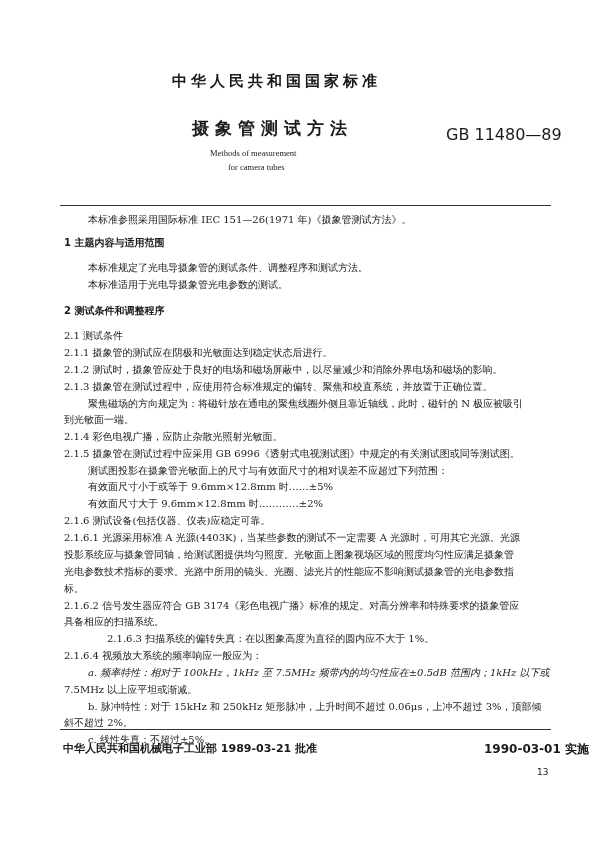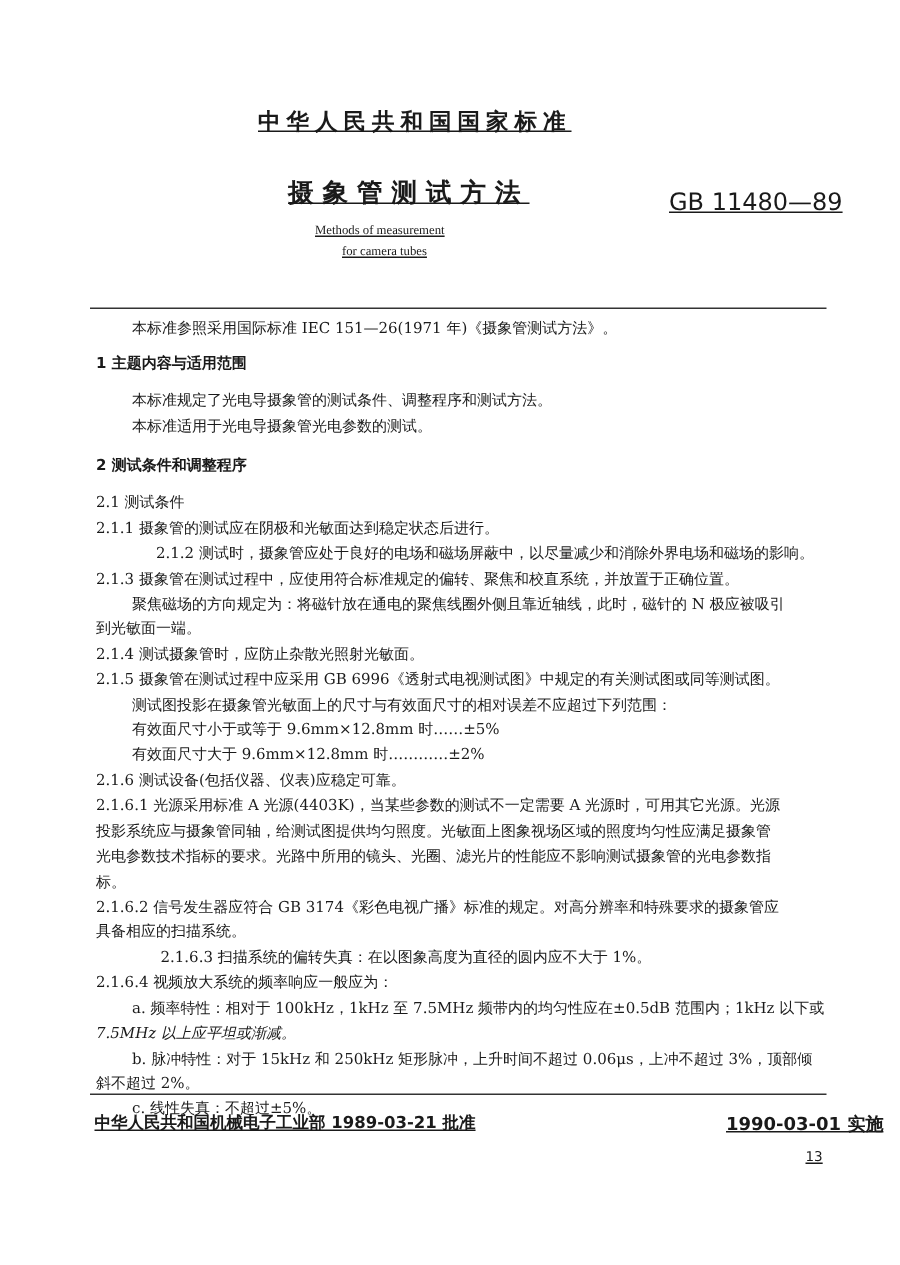--- a/index.html
+++ b/index.html
@@ -1,21 +1,21 @@
 <!DOCTYPE html>
 <html><head>
 <meta charset="utf-8">
 <style>
   html, body { margin: 0; padding: 0; }
   body {
     width: 600px; height: 843px; background: #ffffff; position: relative;
     font-family: "DejaVu Serif", "Liberation Serif", serif; color: #1a1a1a;
     overflow: hidden;
   }
-  .abs { position: absolute; white-space: nowrap; text-decoration: underline; }
+  .abs { position: absolute; white-space: nowrap; }
   .nat-title { left: 172px; top: 72px; font-size: 15px; font-weight: bold; letter-spacing: 4px; font-family: "DejaVu Sans", sans-serif; }
   .doc-title { left: 192px; top: 117px; font-size: 17px; font-weight: bold; letter-spacing: 6px; font-family: "DejaVu Sans", sans-serif; }
   .gb-code { left: 446px; top: 125px; font-size: 16px; font-family: "DejaVu Sans", sans-serif; }
   .en1 { left: 210px; top: 148px; font-size: 8.5px; font-family: "Liberation Serif", serif; }
   .en2 { left: 228px; top: 162px; font-size: 8.5px; font-family: "Liberation Serif", serif; }
   .rule-top { position: absolute; left: 60px; top: 205px; width: 491px; height: 1px; background: #333; }
   .rule-bot { position: absolute; left: 60px; top: 728px; width: 491px; height: 1px; background: #333; }
   .line { position: absolute; left: 64px; font-size: 10px; line-height: 12px; white-space: nowrap; }
   .bold { font-weight: bold; font-family: "DejaVu Sans", sans-serif; }
   .footer-left { left: 63px; top: 741px; font-size: 11px; font-weight: bold; font-family: "DejaVu Sans", sans-serif; }
@@ -34,40 +34,40 @@
 <div class="rule-top"></div>
 
 <div id="body-lines">
     <div class="line" style="left: 88px; top: 214px;">本标准参照采用国际标准 IEC 151—26(1971 年)《摄象管测试方法》。</div>
     <div class="line bold" style="left: 64px; top: 237px;">1   主题内容与适用范围</div>
     <div class="line" style="left: 88px; top: 262px;">本标准规定了光电导摄象管的测试条件、调整程序和测试方法。</div>
     <div class="line" style="left: 88px; top: 279px;">本标准适用于光电导摄象管光电参数的测试。</div>
     <div class="line bold" style="left: 64px; top: 305px;">2   测试条件和调整程序</div>
     <div class="line" style="left: 64px; top: 330px;">2.1   测试条件</div>
     <div class="line" style="left: 64px; top: 347px;">2.1.1   摄象管的测试应在阴极和光敏面达到稳定状态后进行。</div>
-    <div class="line" style="left: 64px; top: 364px; margin-left: 40px;">2.1.2   测试时，摄象管应处于良好的电场和磁场屏蔽中，以尽量减少和消除外界电场和磁场的影响。</div>
+    <div class="line" style="left: 64px; top: 364px;">2.1.2   测试时，摄象管应处于良好的电场和磁场屏蔽中，以尽量减少和消除外界电场和磁场的影响。</div>
     <div class="line" style="left: 64px; top: 381px;">2.1.3   摄象管在测试过程中，应使用符合标准规定的偏转、聚焦和校直系统，并放置于正确位置。</div>
     <div class="line" style="left: 88px; top: 398px;">聚焦磁场的方向规定为：将磁针放在通电的聚焦线圈外侧且靠近轴线，此时，磁针的 N 极应被吸引</div>
     <div class="line" style="left: 64px; top: 414px;">到光敏面一端。</div>
-    <div class="line" style="left: 64px; top: 431px;">2.1.4   测试摄象管时，应防止杂散光照射光敏面。</div>
+    <div class="line" style="left: 64px; top: 431px;">2.1.4   彩色电视广播，应防止杂散光照射光敏面。</div>
     <div class="line" style="left: 64px; top: 448px;">2.1.5   摄象管在测试过程中应采用 GB 6996《透射式电视测试图》中规定的有关测试图或同等测试图。</div>
     <div class="line" style="left: 88px; top: 465px;">测试图投影在摄象管光敏面上的尺寸与有效面尺寸的相对误差不应超过下列范围：</div>
     <div class="line" style="left: 88px; top: 481px;">有效面尺寸小于或等于 9.6mm×12.8mm 时……±5%</div>
     <div class="line" style="left: 88px; top: 498px;">有效面尺寸大于 9.6mm×12.8mm 时…………±2%</div>
     <div class="line" style="left: 64px; top: 515px;">2.1.6   测试设备(包括仪器、仪表)应稳定可靠。</div>
     <div class="line" style="left: 64px; top: 532px;">2.1.6.1   光源采用标准 A 光源(4403K)，当某些参数的测试不一定需要 A 光源时，可用其它光源。光源</div>
     <div class="line" style="left: 64px; top: 549px;">投影系统应与摄象管同轴，给测试图提供均匀照度。光敏面上图象视场区域的照度均匀性应满足摄象管</div>
     <div class="line" style="left: 64px; top: 566px;">光电参数技术指标的要求。光路中所用的镜头、光圈、滤光片的性能应不影响测试摄象管的光电参数指</div>
     <div class="line" style="left: 64px; top: 583px;">标。</div>
     <div class="line" style="left: 64px; top: 600px;">2.1.6.2   信号发生器应符合 GB 3174《彩色电视广播》标准的规定。对高分辨率和特殊要求的摄象管应</div>
     <div class="line" style="left: 64px; top: 616px;">具备相应的扫描系统。</div>
     <div class="line" style="left: 64px; top: 633px; margin-left: 43px;">2.1.6.3   扫描系统的偏转失真：在以图象高度为直径的圆内应不大于 1%。</div>
     <div class="line" style="left: 64px; top: 650px;">2.1.6.4   视频放大系统的频率响应一般应为：</div>
-    <div class="line" style="left: 88px; top: 667px;">a.    频率特性：相对于 100kHz，1kHz 至 7.5MHz 频带内的均匀性应在±0.5dB 范围内；1kHz 以下或</div>
-    <div class="line" style="left: 64px; top: 684px; font-style: italic;">7.5MHz 以上应平坦或渐减。</div>
+    <div class="line" style="left: 88px; top: 667px; font-style: italic;">a.    频率特性：相对于 100kHz，1kHz 至 7.5MHz 频带内的均匀性应在±0.5dB 范围内；1kHz 以下或</div>
+    <div class="line" style="left: 64px; top: 684px;">7.5MHz 以上应平坦或渐减。</div>
     <div class="line" style="left: 88px; top: 701px;">b.    脉冲特性：对于 15kHz 和 250kHz 矩形脉冲，上升时间不超过 0.06μs，上冲不超过 3%，顶部倾</div>
     <div class="line" style="left: 64px; top: 717px;">斜不超过 2%。</div>
     <div class="line" style="left: 88px; top: 734px;">c.    线性失真：不超过±5%。</div>
   </div>
 
 <div class="rule-bot" style="top:729px"></div>
 
 <div class="abs footer-left" style="top:741px">中华人民共和国机械电子工业部 1989-03-21 批准</div>
 <div class="abs footer-right" style="top:741px">1990-03-01 实施</div>
 <div class="abs page-num">13</div>

